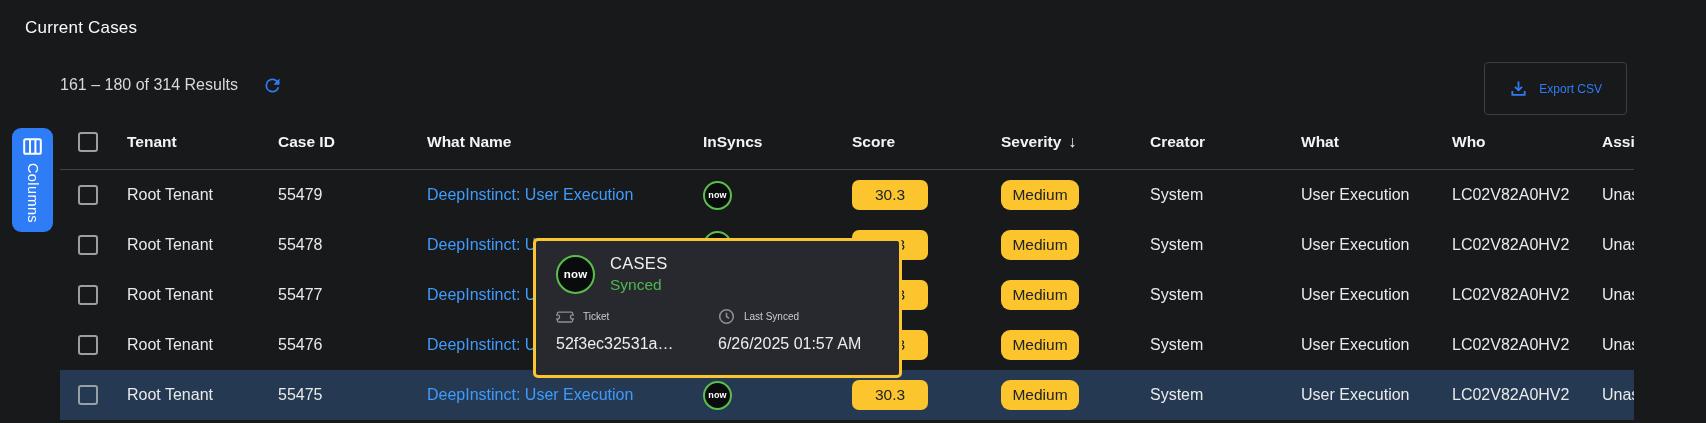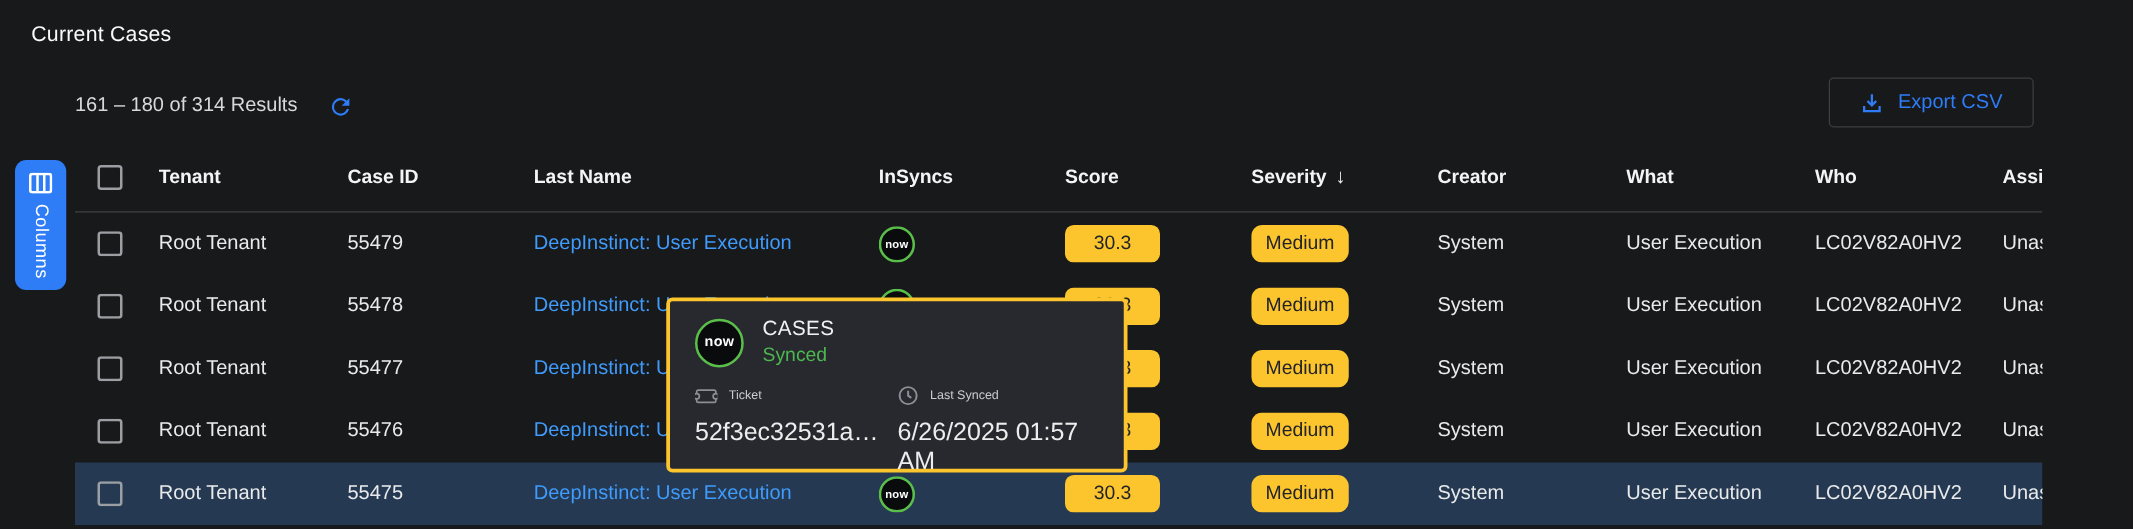--- a/index.html
+++ b/index.html
@@ -27,24 +27,24 @@
     position:absolute;left:60px;top:73px;height:24px;
     display:flex;align-items:center;gap:24px;
     font-size:16px;color:#d8d9db;
   }
   .refresh-btn{width:21px;height:21px;cursor:pointer;display:flex;align-items:center;}
   .top-actions{
     position:absolute;right:79px;top:62px;
     display:flex;gap:13px;
   }
   .action-btn{
-    height:40px;padding:0 24px;
+    height:53px;padding:0 24px;
     background:transparent;border:1px solid #3c3e41;border-radius:4px;
     display:flex;align-items:center;gap:11px;
-    color:var(--accent-blue);font-size:16px;cursor:pointer;white-space:nowrap;
+    color:var(--accent-blue);font-size:12px;cursor:pointer;white-space:nowrap;
   }
   
   .columns-tab{
     position:absolute;left:12px;top:128px;width:41px;height:104px;
     background:var(--accent-blue);border-radius:9px;
     display:flex;flex-direction:column;align-items:center;
     padding-top:10px;gap:8px;cursor:pointer;z-index:5;
   }
   .columns-tab .tab-label{
     writing-mode:vertical-rl;text-orientation:sideways;
@@ -98,21 +98,21 @@
   .now-icon.lg{
     width:39px;height:39px;border-width:2.5px;font-size:11.5px;
   }
   .tt-title{font-size:16.5px;color:#f0f1f3;letter-spacing:.3px;}
   .tt-status{font-size:15.5px;color:var(--synced-green);margin-top:3px;}
   .tt-grid{
     display:grid;grid-template-columns:162px auto;
     margin-top:14px;row-gap:10px;
   }
   .tt-label{display:flex;align-items:center;gap:9px;font-size:10px;color:#caccd1;}
-  .tt-value{font-size:20px;color:#ededee;}
+  .tt-value{font-size:16px;color:#ededee;}
   svg{display:block;}
 </style>
 </head>
 <body>
 
 <div class="page-title">Current Cases</div>
 
 <div class="results-bar">
   <span>161 – 180 of 314 Results</span>
   <span class="refresh-btn">
@@ -142,21 +142,21 @@
   <span class="tab-label">Columns</span>
 </div>
 
 <div class="table-wrap">
   <div class="thead">
     <div class="cell c0">
       <span class="checkbox"></span>
     </div>
     <div class="cell c1">Tenant</div>
     <div class="cell c2">Case ID</div>
-    <div class="cell c3">Last Name</div>
+    <div class="cell c3">What Name</div>
     <div class="cell c4">InSyncs</div>
     <div class="cell c5">Score</div>
     <div class="cell c6">
       <span>Severity</span>
       <span class="sort-arrow">↓</span>
     </div>
     <div class="cell c7">Creator</div>
     <div class="cell c8">What</div>
     <div class="cell c9">Who</div>
     <div class="cell c10">Assignee</div>

